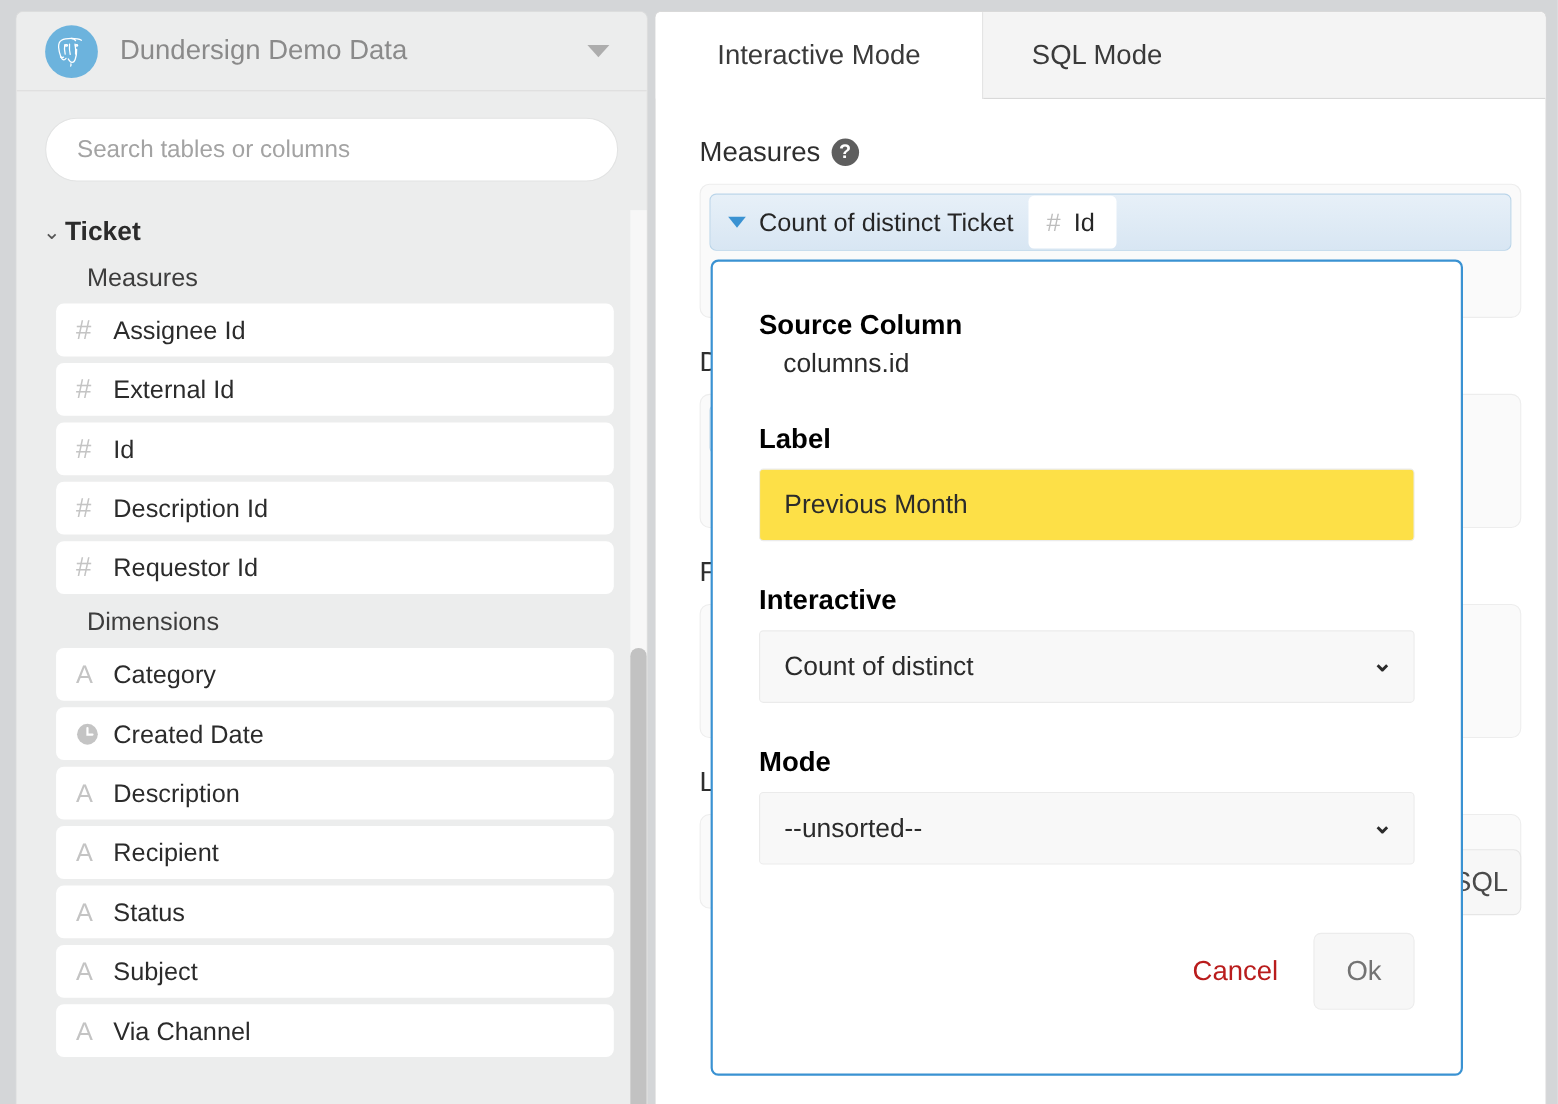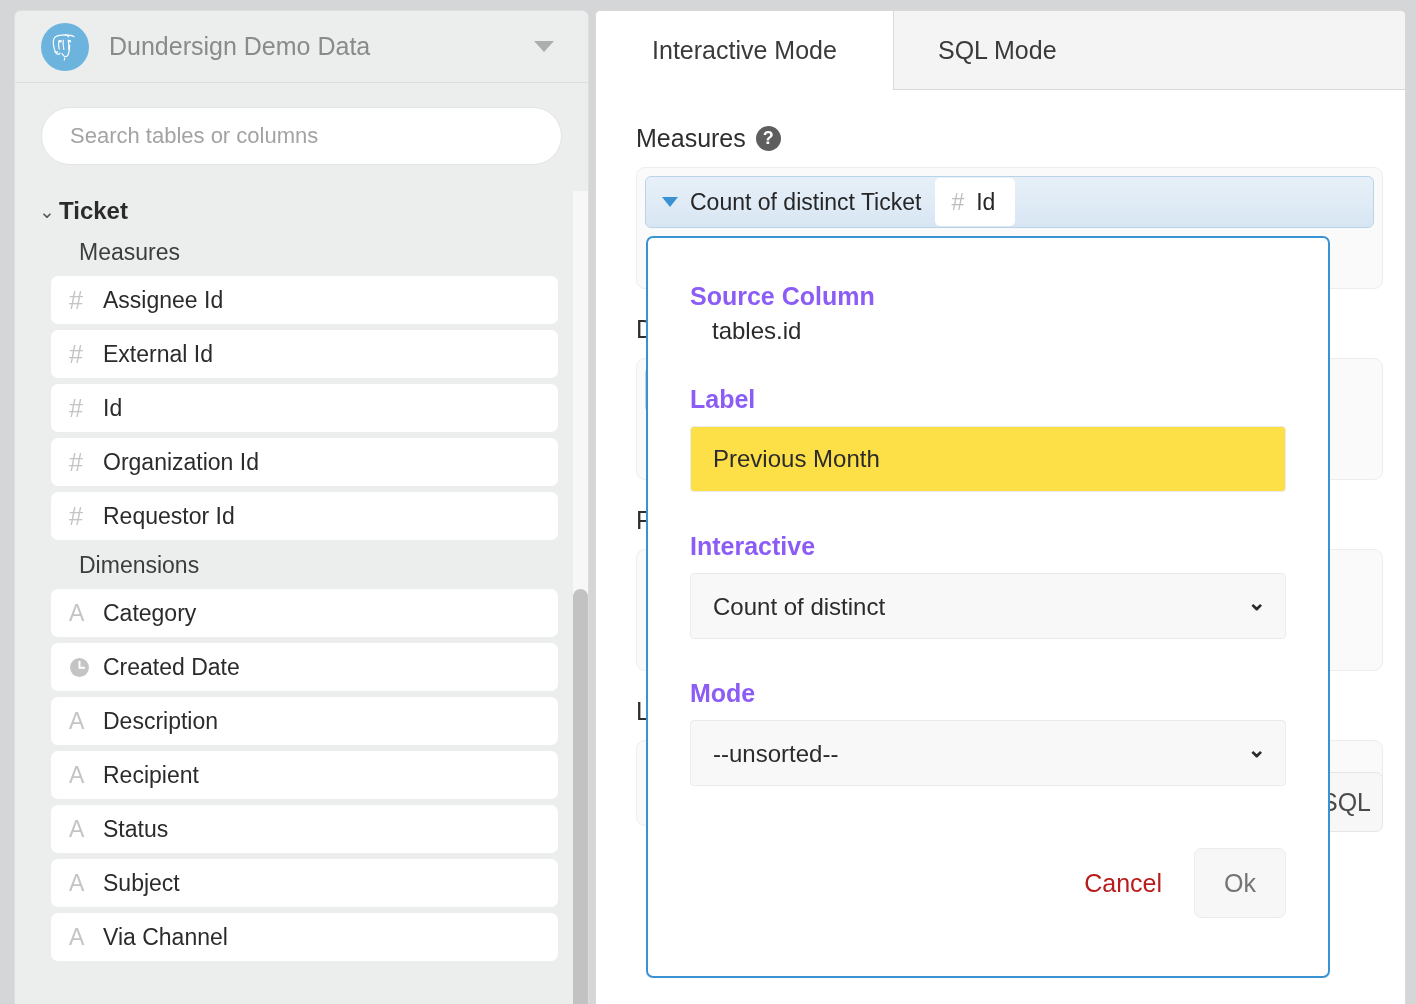--- a/index.html
+++ b/index.html
@@ -229,21 +229,21 @@
   .modal {
     position: absolute;
     left: 646px; top: 236px;
     width: 684px; height: 742px;
     background: #ffffff;
     border: 2px solid #3a92d2;
     border-radius: 7px;
     padding: 44px 42px 0 42px;
   }
   .m-h {
-    font-size: 25px; font-weight: bold; color: #8b5cf6;
+    font-size: 25px; font-weight: bold; color: #000000;
     margin: 0 0 6px 0;
   }
   .m-sub {
     font-size: 24px; color: #2b2b2b;
     padding-left: 22px;
     margin: 0 0 40px 0;
   }
   .m-field {
     width: 100%; height: 66px;
     background: #fde047;
@@ -345,21 +345,21 @@
         <div class="field">
           <span class="field-icon hash">#</span>
           <span class="field-label">External Id</span>
         </div>
         <div class="field">
           <span class="field-icon hash">#</span>
           <span class="field-label">Id</span>
         </div>
         <div class="field">
           <span class="field-icon hash">#</span>
-          <span class="field-label">Organization Id</span>
+          <span class="field-label">Description Id</span>
         </div>
         <div class="field">
           <span class="field-icon hash">#</span>
           <span class="field-label">Requestor Id</span>
         </div>
       </div>
 
       <div class="group-label">Dimensions</div>
       <div class="field-list">
         <div class="field">
@@ -450,21 +450,21 @@
       <div class="sql-btn" style="top:682px">
         <span>SQL</span>
       </div>
     </div>
   </div>
 
   <div class="modal">
 
     <div>
       <div class="m-h">Source Column</div>
-      <div class="m-sub">tables.id</div>
+      <div class="m-sub">columns.id</div>
     </div>
 
     <div class="m-group">
       <div class="m-h">Label</div>
       <input class="m-field" type="text" value="Previous Month" style="">
     </div>
 
     <div class="m-group">
       <div class="m-h">Interactive</div>
       <div class="m-select-wrap">

